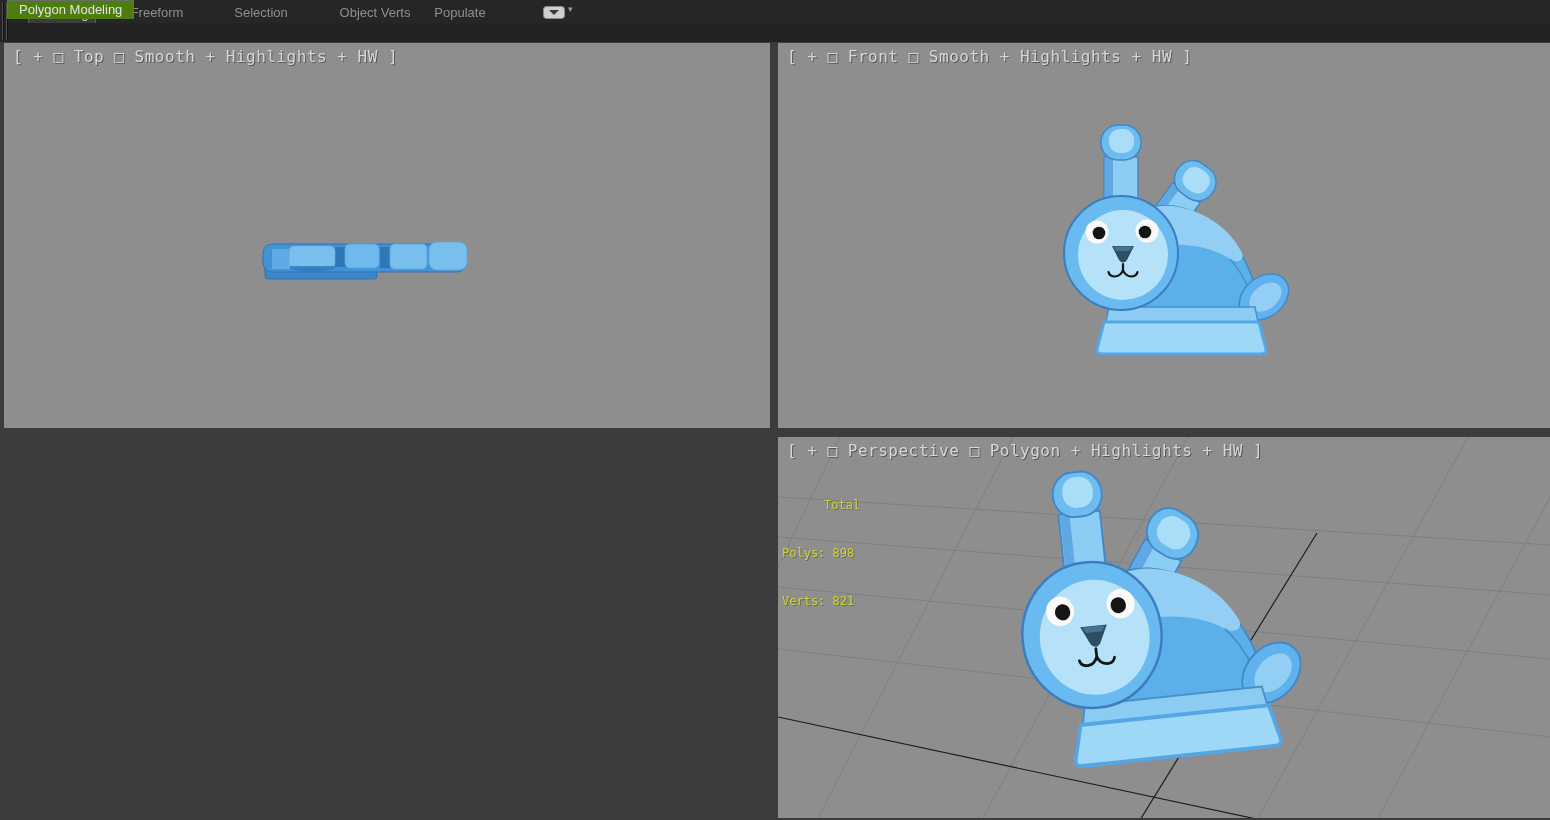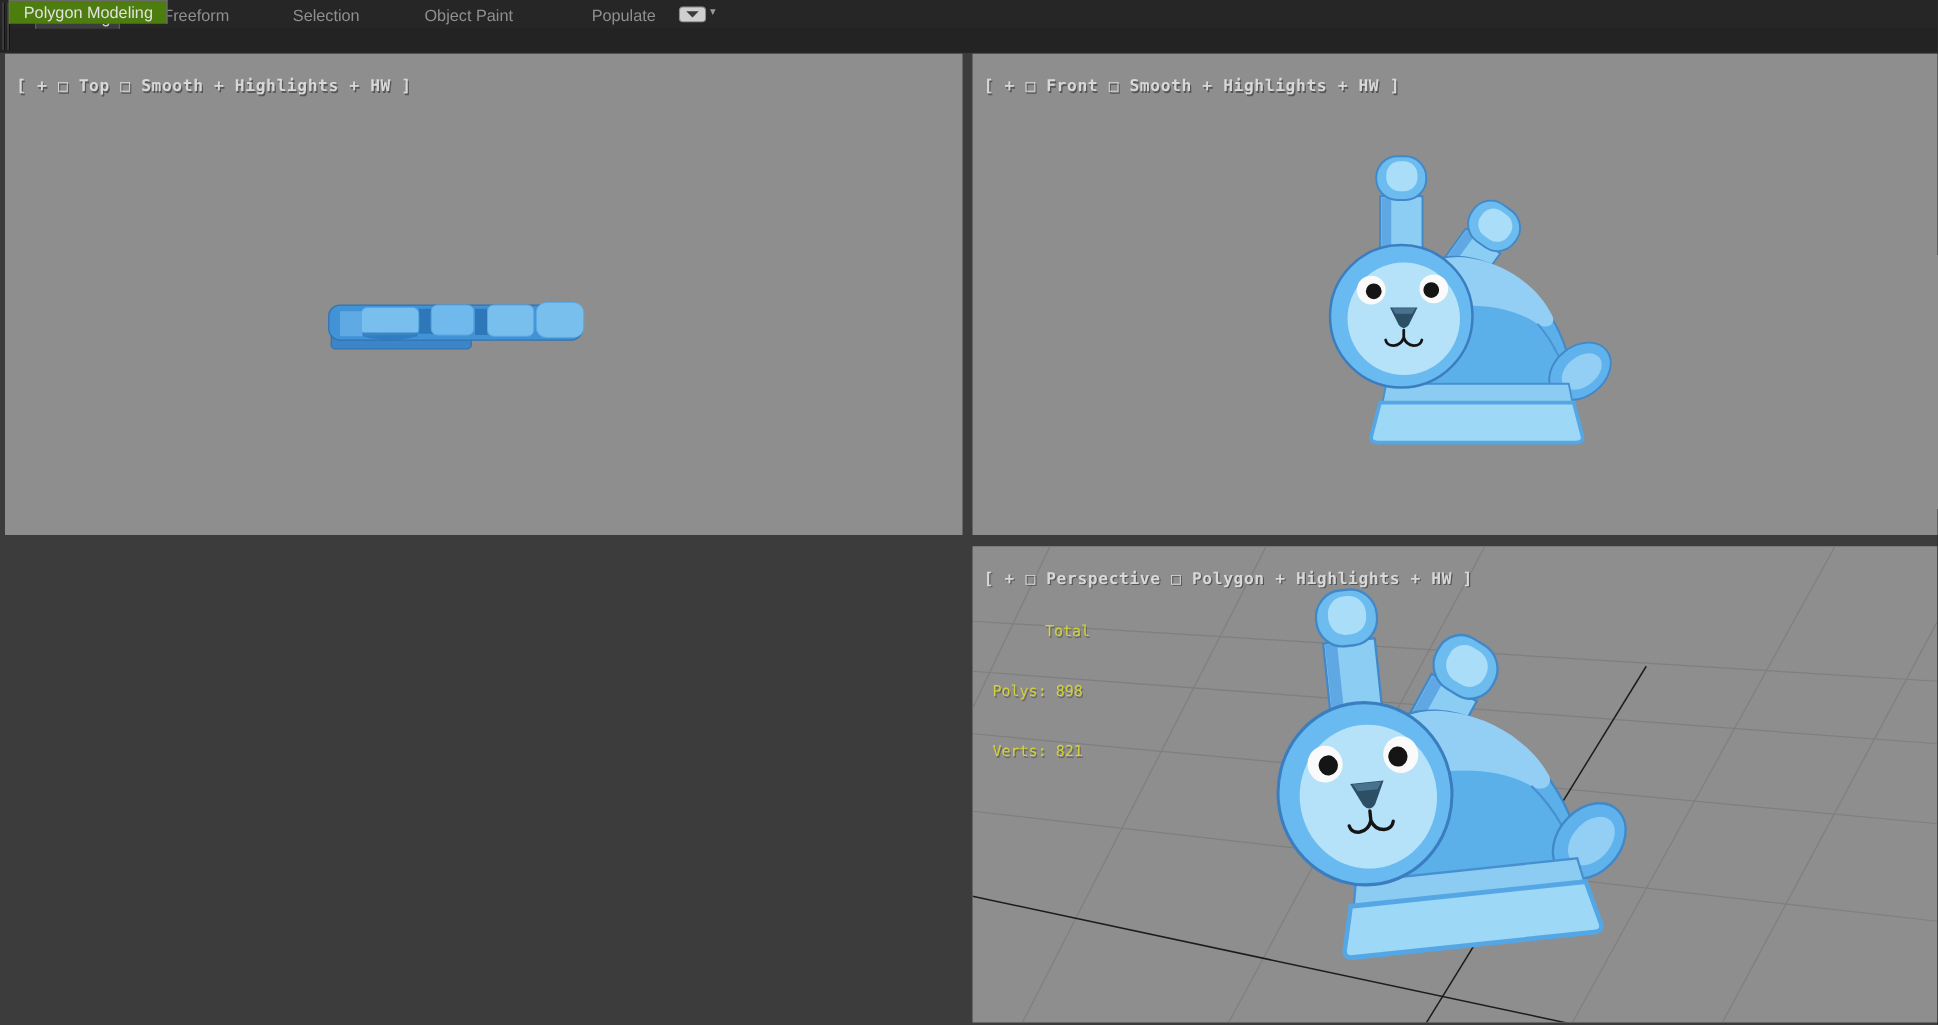--- a/index.html
+++ b/index.html
@@ -23,48 +23,48 @@
   .panel-tab { position:absolute; top:0px; left:7px; height:19px; line-height:18px; padding:0 11px;
                background:#4d7c0f; border:1px solid #6a6a6a; border-bottom:none;
                color:#e2e2e2; font-size:13px; }
 
   
   .vp { position:absolute; background:#8e8e8e; overflow:hidden; }
   .vp-tl { left:4px;   top:43px;  width:766px; height:385px; }
   .vp-tr { left:778px; top:43px;  width:915px; height:385px; }
   .vp-bl { left:4px;   top:437px; width:766px; height:381px; }
   .vp-br { left:778px; top:437px; width:772px; height:381px; }
-  .vp-label { position:absolute; top:19px; left:9px; font-family:"DejaVu Sans Mono", monospace;
-              font-size:13px; letter-spacing:0.5px; color:#d8d8d8;
-              text-shadow:1px 1px 0 rgba(40,40,40,.55); white-space:pre; z-index:3;font-weight:bold; }
+  .vp-label { position:absolute; top:4px; left:9px; font-family:"DejaVu Sans Mono", monospace;
+              font-size:16px; letter-spacing:0.5px; color:#d8d8d8;
+              text-shadow:1px 1px 0 rgba(40,40,40,.55); white-space:pre; z-index:3; }
   .vp svg { position:absolute; top:0; left:0; }
 
-  .stats { position:absolute; top:28px; left:16px; z-index:3;
+  .stats { position:absolute; top:28px; left:4px; z-index:3;
            font-family:"DejaVu Sans Mono", monospace; font-size:12px; line-height:16px;
            color:#d4d23a; text-shadow:1px 1px 0 rgba(60,60,30,.45); white-space:pre; }
   .stats .t { padding-left:42px; }
 </style>
 </head>
 <body>
 
 <div class="app">
 
   <div class="ribbon">
     <div class="tab-row"></div>
     <div class="panel-row"></div>
     <div class="grip">
         <i></i>
         <i></i>
       </div>
 
     <div class="rtab active" style="left:28px; width:68px;">Modeling</div>
     <div class="rtab" style="left:123px; width:68px;">Freeform</div>
     <div class="rtab" style="left:227px; width:68px;">Selection</div>
-    <div class="rtab" style="left:333px; width:84px;">Object Paint</div>
-    <div class="rtab" style="left:467px; width:64px;">Populate</div>
+    <div class="rtab" style="left:333px; width:84px;">Object Verts</div>
+    <div class="rtab" style="left:428px; width:64px;">Populate</div>
 
     <div class="min-btn">
       <svg width="22" height="13" viewBox="0 0 22 13">
         <rect x="0.5" y="0.5" width="21" height="12" rx="3" fill="#cfcfcf" stroke="#8a8a8a"></rect>
         <path d="M6 4 L16 4 L11 9 Z" fill="#3a3a3a"></path>
       </svg>
     </div>
     <div class="min-caret">▾</div>
 
     <div class="panel-tab">Polygon Modeling</div>

